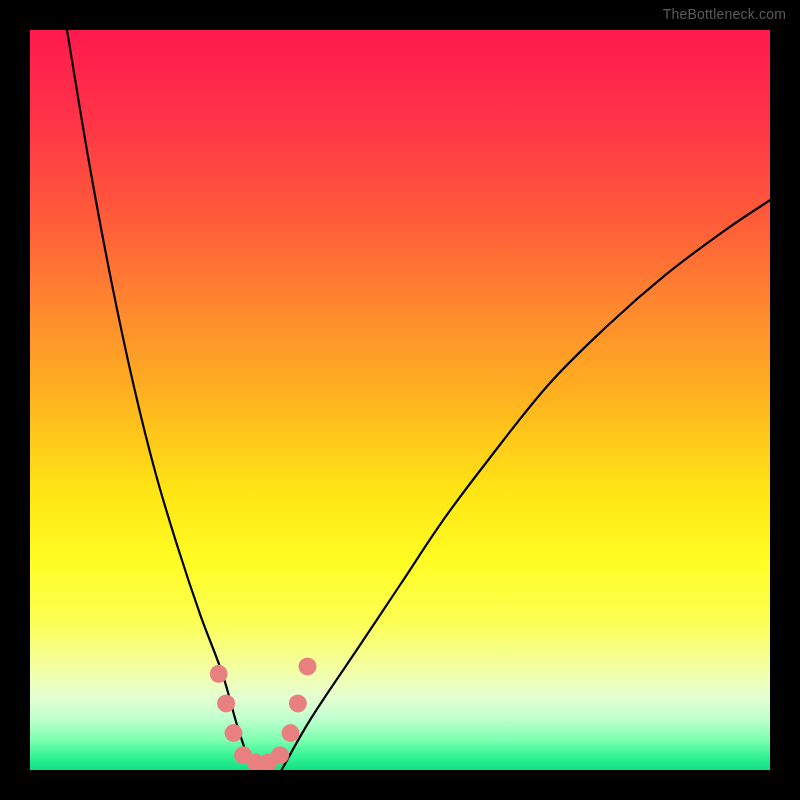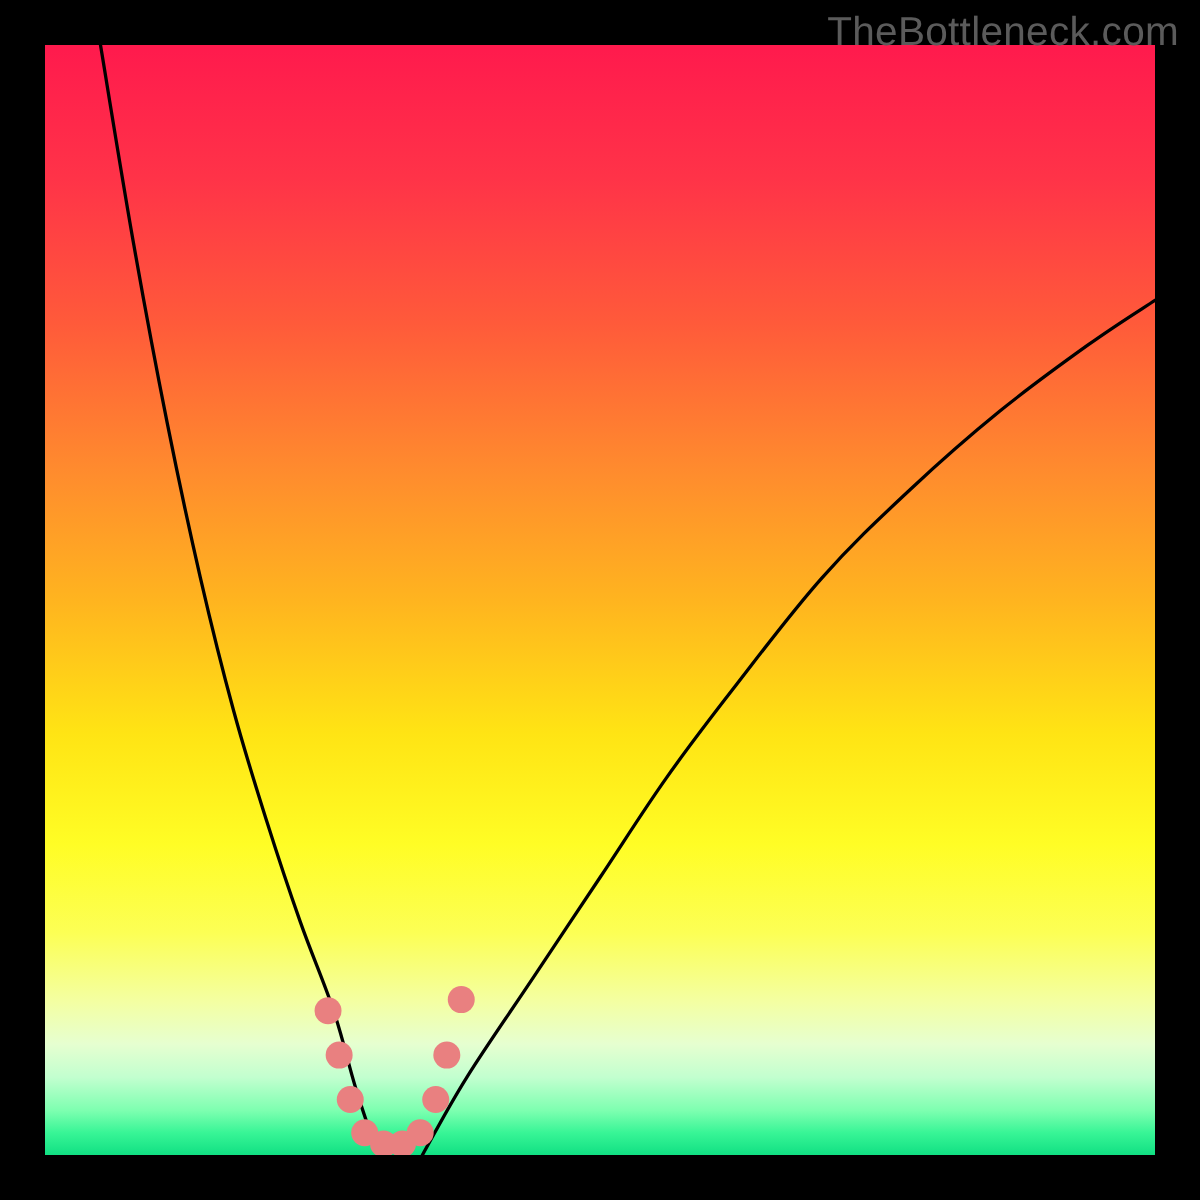--- a/index.html
+++ b/index.html
@@ -30,21 +30,21 @@
   }
   .curves {
     position: absolute;
     inset: 0;
   }
   .watermark {
     position: absolute;
     top: 6px;
     right: 14px;
     color: #5b5b5b;
-    font-size: 27px;
+    font-size: 14px;
     letter-spacing: 0.2px;
     font-weight: 400;
   }
 </style>
 </head>
 <body>
 
 <div class="frame">
   <div class="plot-area">
 

